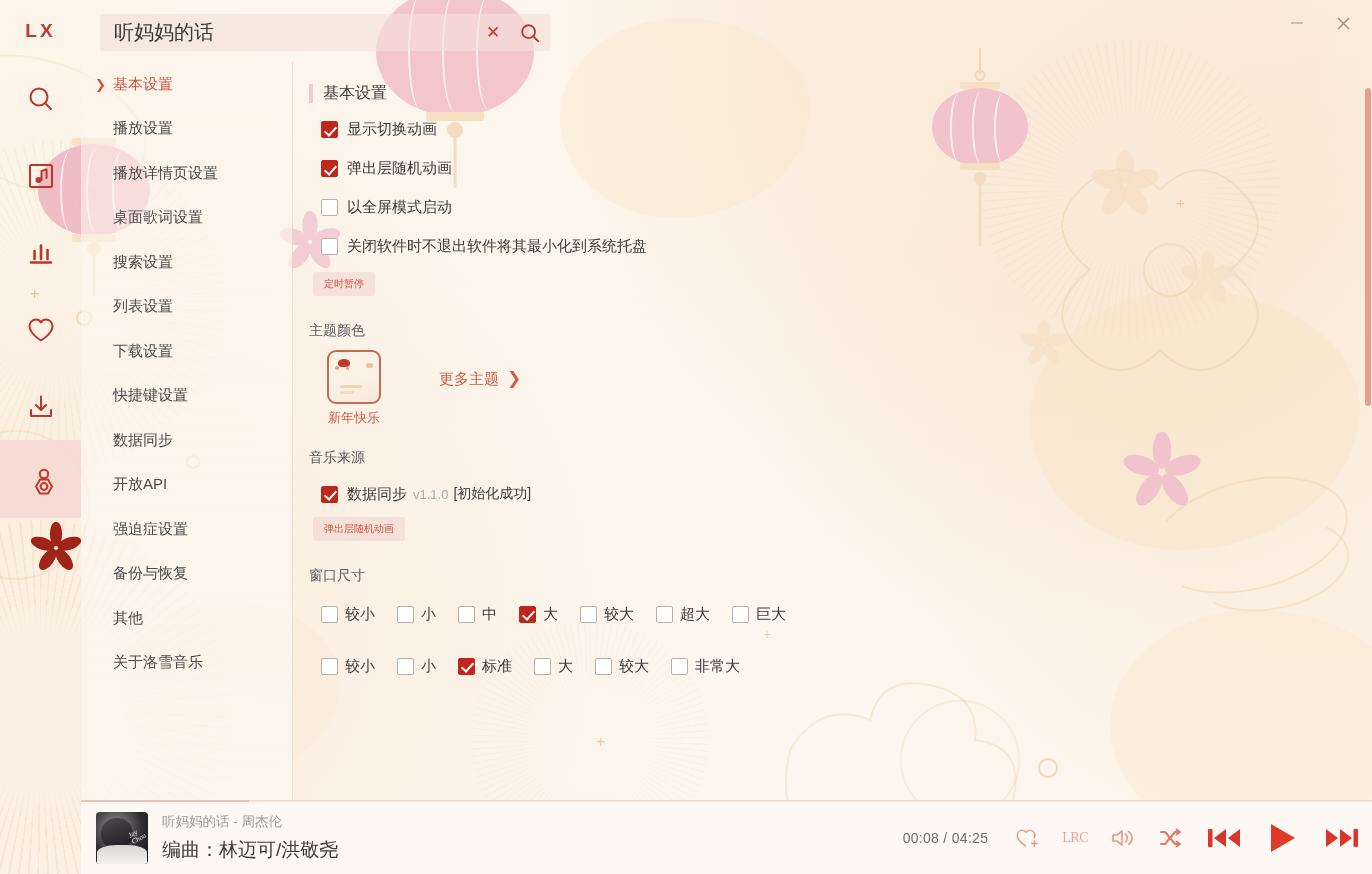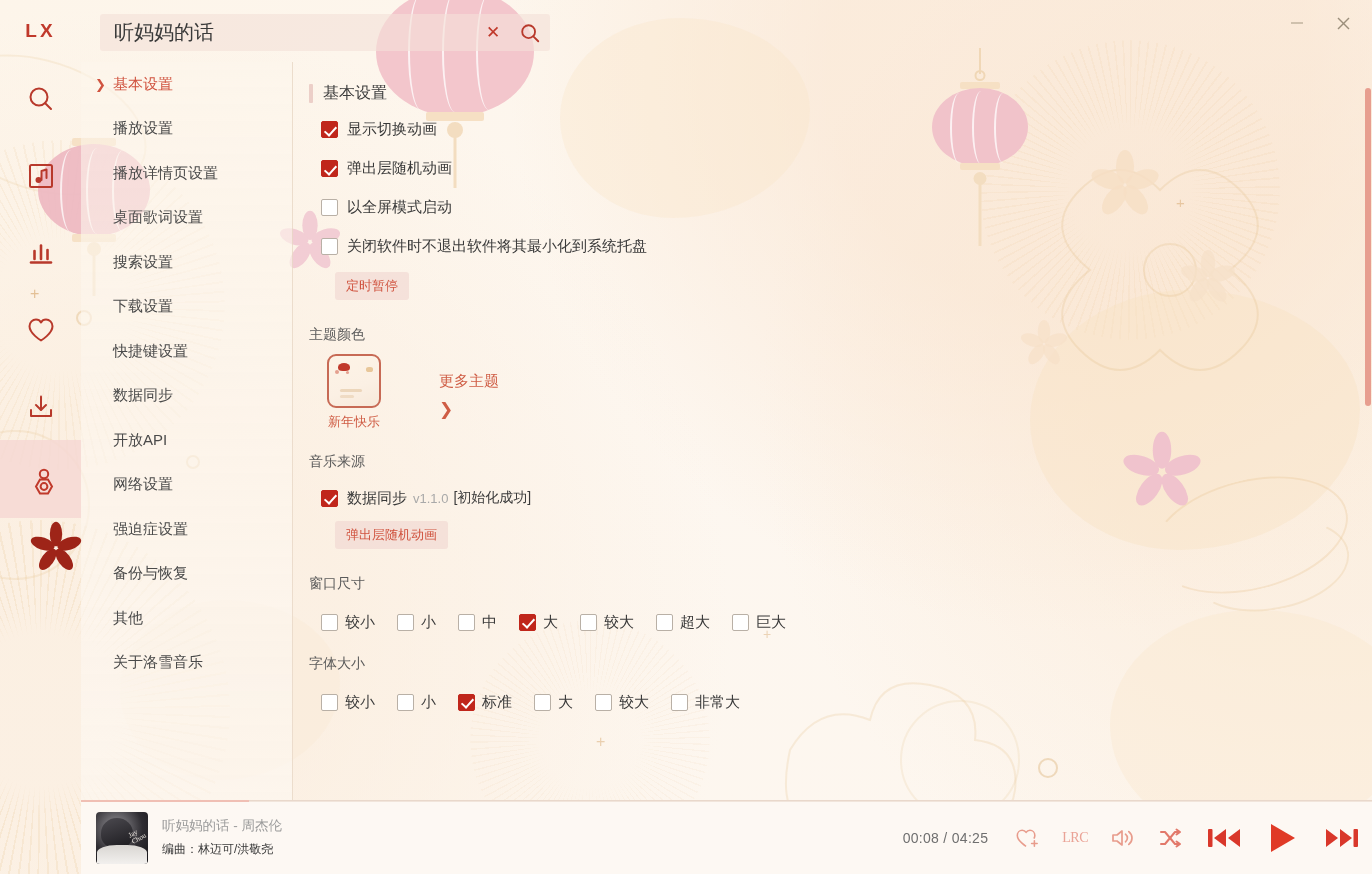--- a/index.html
+++ b/index.html
@@ -165,37 +165,37 @@
   .cb.on::after {
     content:""; position:absolute; left:5px; top:1.5px;
     width:5px; height:10px; border:solid #fff; border-width:0 2px 2px 0;
     transform:rotate(42deg);
   }
   .cb-label { font-size:15px; color:#3a3a3a; white-space:nowrap; }
   .cb-ver { font-size:13px; color:#a9a9a9; margin-left:6px; }
   .cb-state { font-size:14px; color:#3a3a3a; margin-left:5px; }
 
   .pill {
-    display:inline-block; margin-left:42px; padding:5px 11px;
+    display:inline-block; margin-left:20px; padding:5px 11px;
     background: rgba(240,214,209,.6); color:#d0533f;
-    font-size:13px; border-radius:3px; cursor:pointer;
+    font-size:10px; border-radius:3px; cursor:pointer;
   }
 
   .theme-row { display:flex; align-items:flex-start; margin:4px 0 0 34px; }
   .theme-card { width:54px; }
   .theme-thumb {
     width:54px; height:54px; border:2px solid #c76a55; border-radius:9px;
     background: linear-gradient(160deg,#fdf3e6 0%,#fbf0e4 60%,#f7e9da 100%);
     position:relative; overflow:hidden; cursor:pointer;
   }
   .theme-thumb .tdot { position:absolute; border-radius:50%; }
   .theme-name { text-align:center; font-size:13px; color:#cf5d45; margin-top:5px; }
   .more-theme {
-    display:flex; align-items:flex-start; gap:8px; margin:18px 0 0 58px;
-    color:#cf5d45; font-size:15px; cursor:pointer;flex-direction:column;
+    display:flex; align-items:flex-end; gap:8px; margin:18px 0 0 58px;
+    color:#cf5d45; font-size:15px; cursor:pointer;
   }
 
   .opt-row { display:flex; align-items:center; margin-left:28px; gap:8px; height:38px; }
   .opt {
     display:flex; align-items:center; gap:7px; cursor:pointer; padding-right:14px;
   }
   .opt .cb { margin-right:0; }
   .opt span { font-size:15px; color:#3a3a3a; }
 
   .scrollbar {
@@ -231,21 +231,21 @@
     position:absolute; left:2%; bottom:0; width:96%; height:36%;
     background: linear-gradient(180deg,#d9d6d2,#f2f0ee);
     border-radius:40% 40% 0 0;
   }
   .cover .txt {
     position:absolute; right:3px; top:17px; font-size:7px; color:#efe9e2;
     transform:rotate(-28deg); line-height:7px; font-family:"Liberation Serif",serif;
   }
   .meta { margin-left:14px; }
   .meta .l1 { font-size:13.5px; color:#9b9b9b; margin-bottom:6px; }
-  .meta .l2 { font-size:12px; color:#3a3a3a; }
+  .meta .l2 { font-size:19px; color:#3a3a3a; }
 
   .ctrls {
     margin-left:auto; display:flex; align-items:center; gap:22px; padding-right:12px;
   }
   .time { font-size:14px; color:#6f6f6f; letter-spacing:.3px; margin-right:4px; }
   .cbtn { cursor:pointer; display:flex; align-items:center; justify-content:center; }
   .lrc {
     font-size:14px; color:#eaa396; letter-spacing:-.5px;
     font-family:"Liberation Serif", serif; cursor:pointer;
   }
@@ -473,33 +473,33 @@
     <div class="nav-item">
       <span>播放详情页设置</span>
       </div>
     <div class="nav-item">
       <span>桌面歌词设置</span>
       </div>
     <div class="nav-item">
       <span>搜索设置</span>
       </div>
     <div class="nav-item">
+      <span>列表设置</span>
+      </div>
+    <div class="nav-item">
       <span>下载设置</span>
       </div>
     <div class="nav-item">
       <span>快捷键设置</span>
       </div>
     <div class="nav-item">
       <span>数据同步</span>
       </div>
     <div class="nav-item">
       <span>开放API</span>
-      </div>
-    <div class="nav-item">
-      <span>网络设置</span>
       </div>
     <div class="nav-item">
       <span>强迫症设置</span>
       </div>
     <div class="nav-item">
       <span>备份与恢复</span>
       </div>
     <div class="nav-item">
       <span>其他</span>
       </div>
@@ -593,21 +593,20 @@
         <span class="cb"></span>
         <span>超大</span>
         </label>
       <label class="opt">
         <span class="cb"></span>
         <span>巨大</span>
         </label>
     </div>
 
     <div style="height:14px"></div>
-    <div class="group-label">字体大小</div>
     <div class="opt-row">
       <label class="opt">
         <span class="cb"></span>
         <span>较小</span>
         </label>
       <label class="opt">
         <span class="cb"></span>
         <span>小</span>
         </label>
       <label class="opt">

